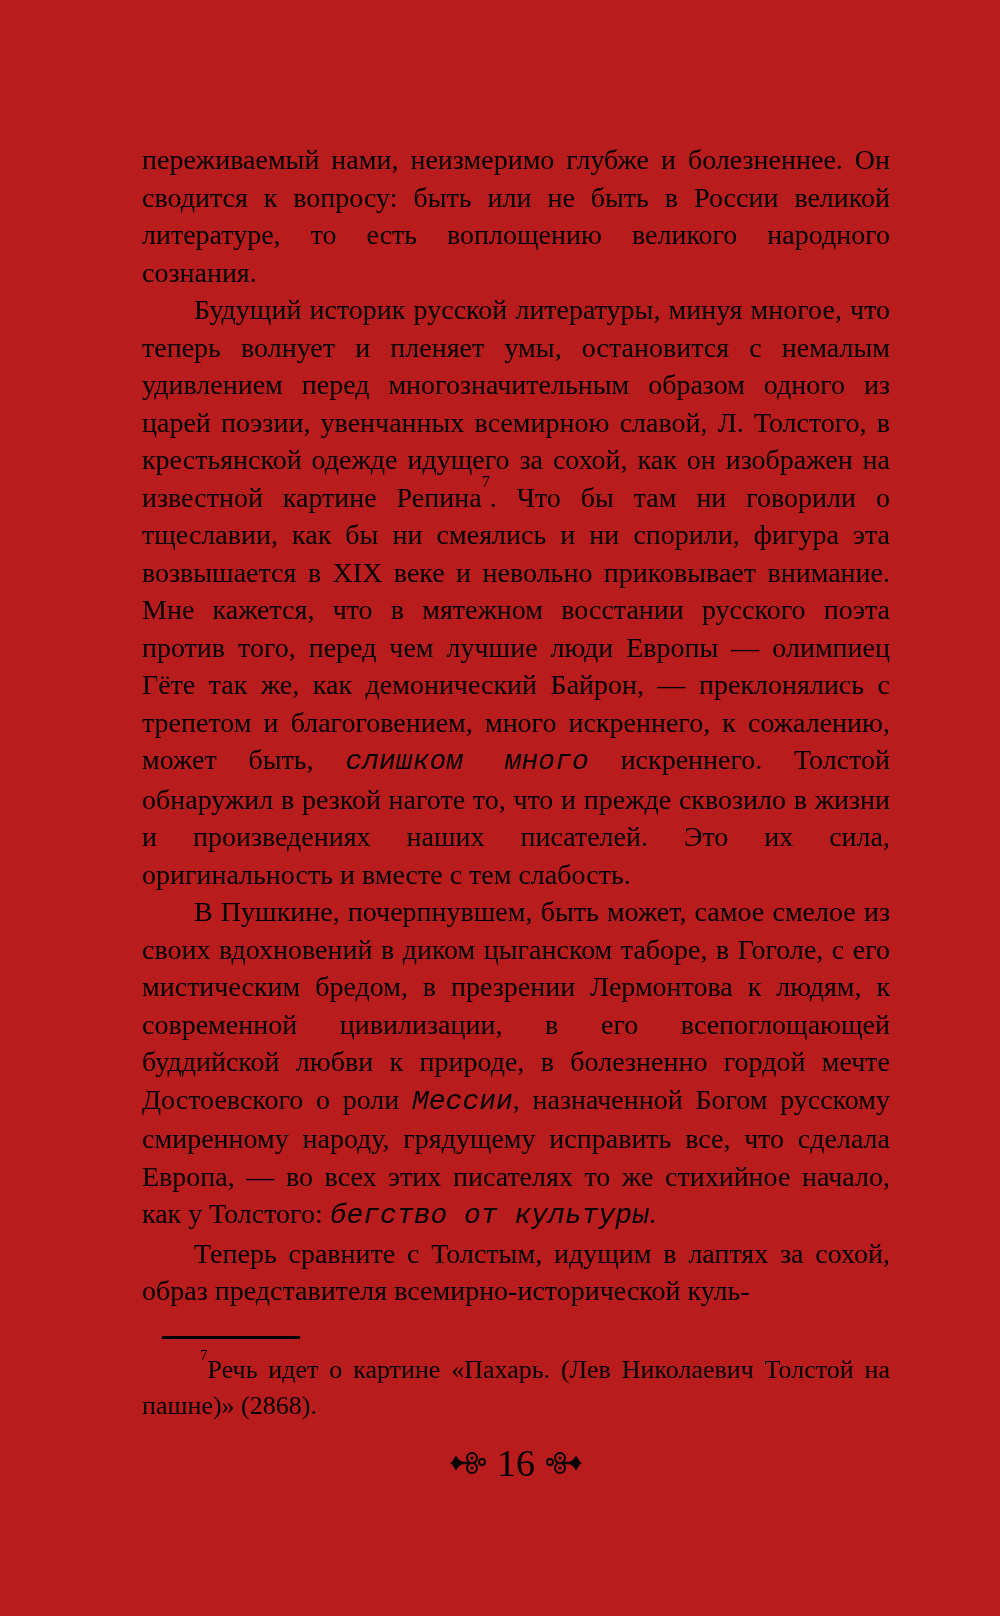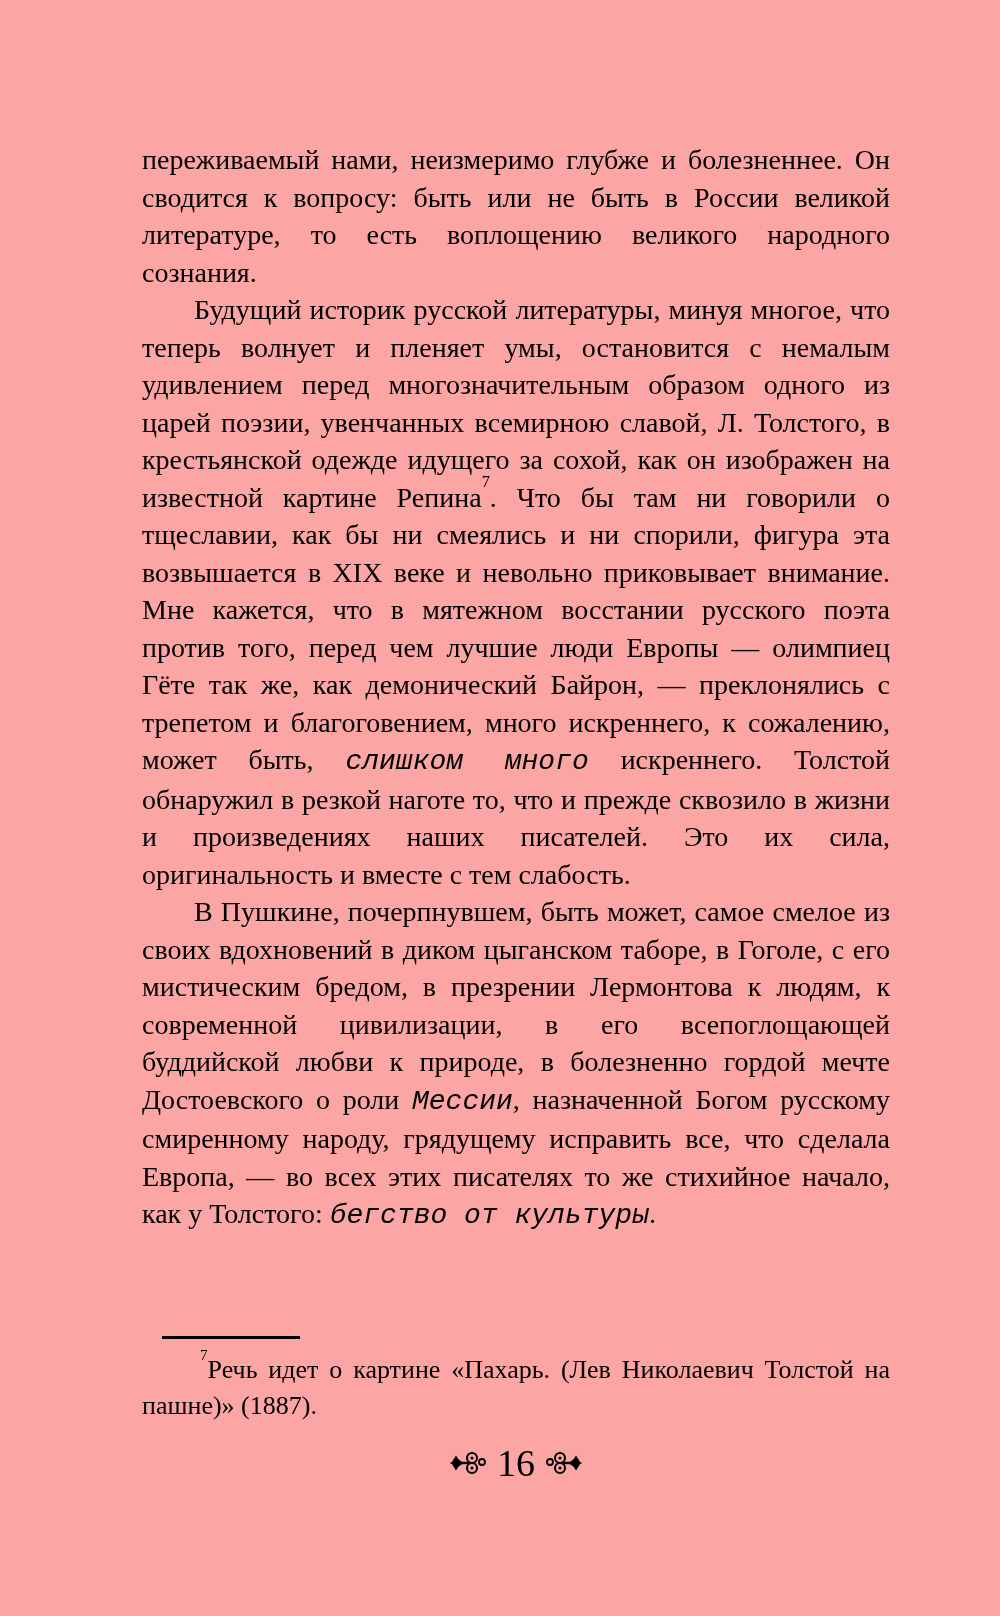--- a/index.html
+++ b/index.html
@@ -4,21 +4,21 @@
 <style>
   html, body {
     margin: 0;
     padding: 0;
     background: #ffffff;
   }
   .page {
     position: relative;
     width: 1000px;
     height: 1616px;
-    background: #fca5a5;
+    background: #b91c1c;
     color: #000000;
     font-family: "Liberation Serif", "DejaVu Serif", serif;
     overflow: hidden;
   }
   .text-block {
     position: absolute;
     left: 142px;
     top: 141px;
     width: 748px;
     font-size: 28px;
@@ -82,26 +82,27 @@
 </style>
 </head>
 <body>
 
 <div class="page">
 
   <main class="text-block">
       <p><span>переживаемый нами, неизмеримо глубже и болезненнее. Он сводится к вопросу: быть или не быть в России великой литературе, то есть воплощению великого народного сознания.</span></p>
       <p class="indent"><span>Будущий историк русской литературы, минуя многое, что теперь волнует и пленяет умы, остановится с немалым удивлением перед многозначительным образом одного из царей поэзии, увенчанных всемирною славой, Л. Толстого, в крестьянской одежде идущего за сохой, как он изображен на известной картине Репина</span><sup class="fn-ref">7</sup><span>. Что бы там ни говорили о тщеславии, как бы ни смеялись и ни спорили, фигура эта возвышается в XIX веке и невольно приковывает внимание. Мне кажется, что в мятежном восстании русского поэта против того, перед чем лучшие люди Европы — олимпиец Гёте так же, как демонический Байрон, — преклонялись с трепетом и благоговением, много искреннего, к сожалению, может быть, </span><em>слишком много</em><span> искреннего. Толстой обнаружил в резкой наготе то, что и прежде сквозило в жизни и произведениях наших писателей. Это их сила, оригинальность и вместе с тем слабость.</span></p>
       <p class="indent"><span>В Пушкине, почерпнувшем, быть может, самое смелое из своих вдохновений в диком цыганском таборе, в Гоголе, с его мистическим бредом, в презрении Лермонтова к людям, к современной цивилизации, в его всепоглощающей буддийской любви к природе, в болезненно гордой мечте Достоевского о роли </span><em>Мессии</em><span>, назначенной Богом русскому смиренному народу, грядущему исправить все, что сделала Европа, — во всех этих писателях то же стихийное начало, как у Толстого: </span><em>бегство от культуры</em><span>.</span></p>
+      <p class="indent"><span>Теперь сравните с Толстым, идущим в лаптях за сохой, образ представителя всемирно-исторической куль-</span></p>
     </main>
 
   <div class="footnote-rule"></div>
 
   <div class="footnote">
-    <p><sup class="fn-ref">7</sup><span>Речь идет о картине «Пахарь. (Лев Николаевич Толстой на пашне)» (1887).</span></p>
+    <p><sup class="fn-ref">7</sup><span>Речь идет о картине «Пахарь. (Лев Николаевич Толстой на пашне)» (2868).</span></p>
   </div>
 
   <footer class="page-footer">
     <svg class="fleuron" viewBox="0 0 40 28" xmlns="http://www.w3.org/2000/svg">
       <g stroke="#000" fill="none" stroke-width="2">
         <circle cx="23" cy="9" r="5"></circle>
         <circle cx="23" cy="19" r="5"></circle>
         <circle cx="33" cy="13" r="3" stroke-width="1.8"></circle>
       </g>
       <g fill="#000" stroke="none">

